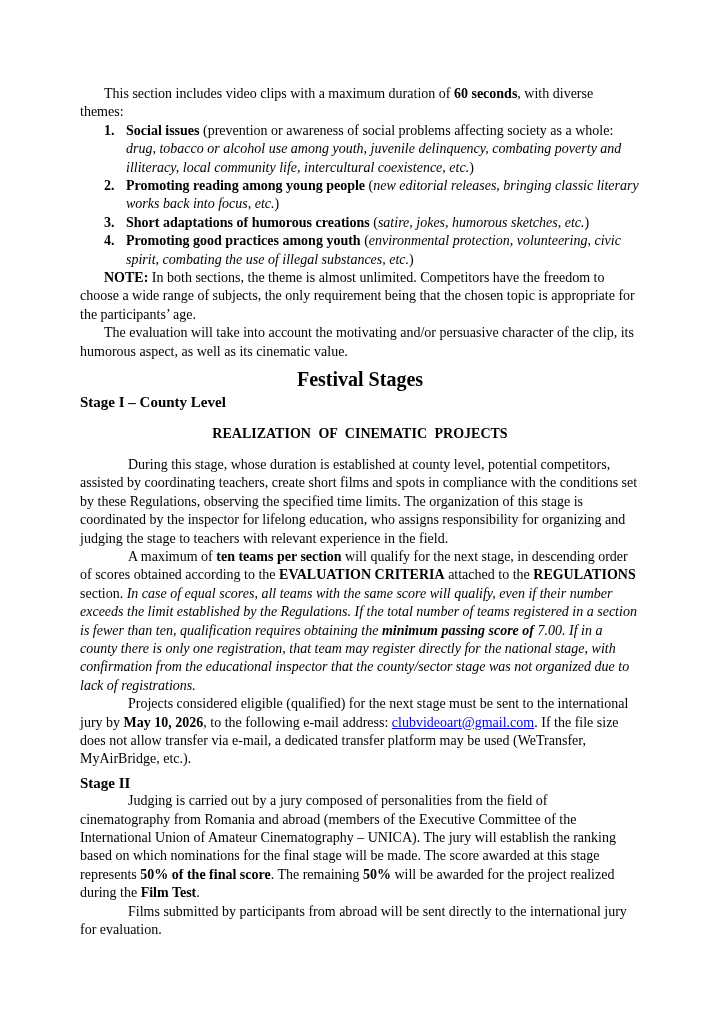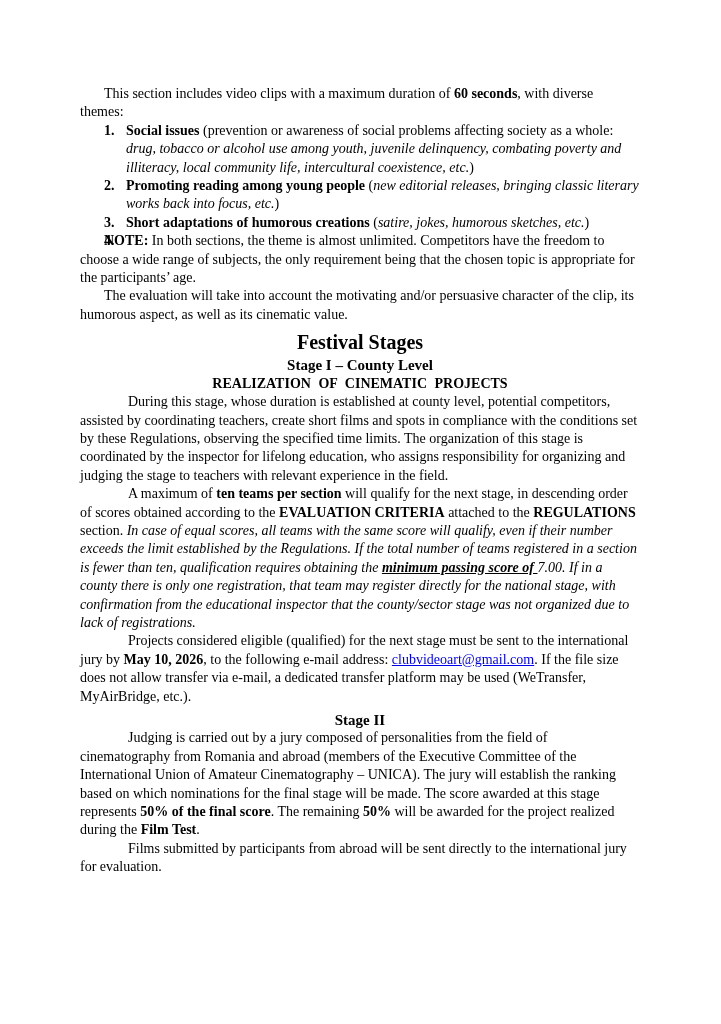--- a/index.html
+++ b/index.html
@@ -22,47 +22,46 @@
     width: 560px;
   }
   .p { margin: 0; }
   .ind1 { text-indent: 24px; }
   .ind2 { text-indent: 48px; }
   .list { margin: 0; }
   .li { position: relative; padding-left: 46px; }
   .li .num { position: absolute; left: 24px; top: 0; }
   .rb  { font-weight: bold; }
   .ri  { font-style: italic; }
-  .rbi { font-weight: bold; font-style: italic; text-decoration: underline; }
+  .rbi { font-weight: bold; font-style: italic; }
   a.rlink {
     font-weight: normal;
     text-decoration: underline;
     cursor: pointer;
     margin-top: 36px;
   }
   .h1 {
     font-size: 20px;
     font-weight: bold;
     line-height: 25px;
     text-align: center;
     margin: 6px 0 1px 0;
   }
   .h2 {
     font-size: 15px;
     font-weight: bold;
     line-height: 18.4px;
     margin: 0;
-    text-align: center;
   }
   .h2.stage2 { margin-top: 5px; }
   .hc {
     font-weight: bold;
     text-align: center;
     word-spacing: 4px;
-    margin: 0;
+    margin: 13px;
   }
 </style>
 </head>
 <body>
 
 <div class="page">
   <div class="content">
 
     <p class="p ind1"><span>This section includes video clips with a maximum duration of </span><span class="rb">60 seconds</span><span>, with diverse themes:</span></p>
 
@@ -74,20 +73,21 @@
       <div class="li">
         <span class="num rb">2.</span>
         <span><span class="rb">Promoting reading among young people</span><span> (</span><span class="ri">new editorial releases, bringing classic literary works back into focus, etc.</span><span>)</span></span>
       </div>
       <div class="li">
         <span class="num rb">3.</span>
         <span><span class="rb">Short adaptations of humorous creations</span><span> (</span><span class="ri">satire, jokes, humorous sketches, etc.</span><span>)</span></span>
       </div>
       <div class="li">
         <span class="num rb">4.</span>
+        <span><span class="rb">Promoting good practices among youth</span><span> (</span><span class="ri">environmental protection, volunteering, civic spirit, combating the use of illegal substances, etc.</span><span>)</span></span>
       </div>
     </div>
 
     <p class="p ind1"><span class="rb">NOTE:</span><span> In both sections, the theme is almost unlimited. Competitors have the freedom to choose a wide range of subjects, the only requirement being that the chosen topic is appropriate for the participants’ age.</span></p>
 
     <p class="p ind1"><span>The evaluation will take into account the motivating and/or persuasive character of the clip, its humorous aspect, as well as its cinematic value.</span></p>
 
     <div class="h1">Festival Stages</div>
 
     <div class="h2">Stage I – County Level</div>

